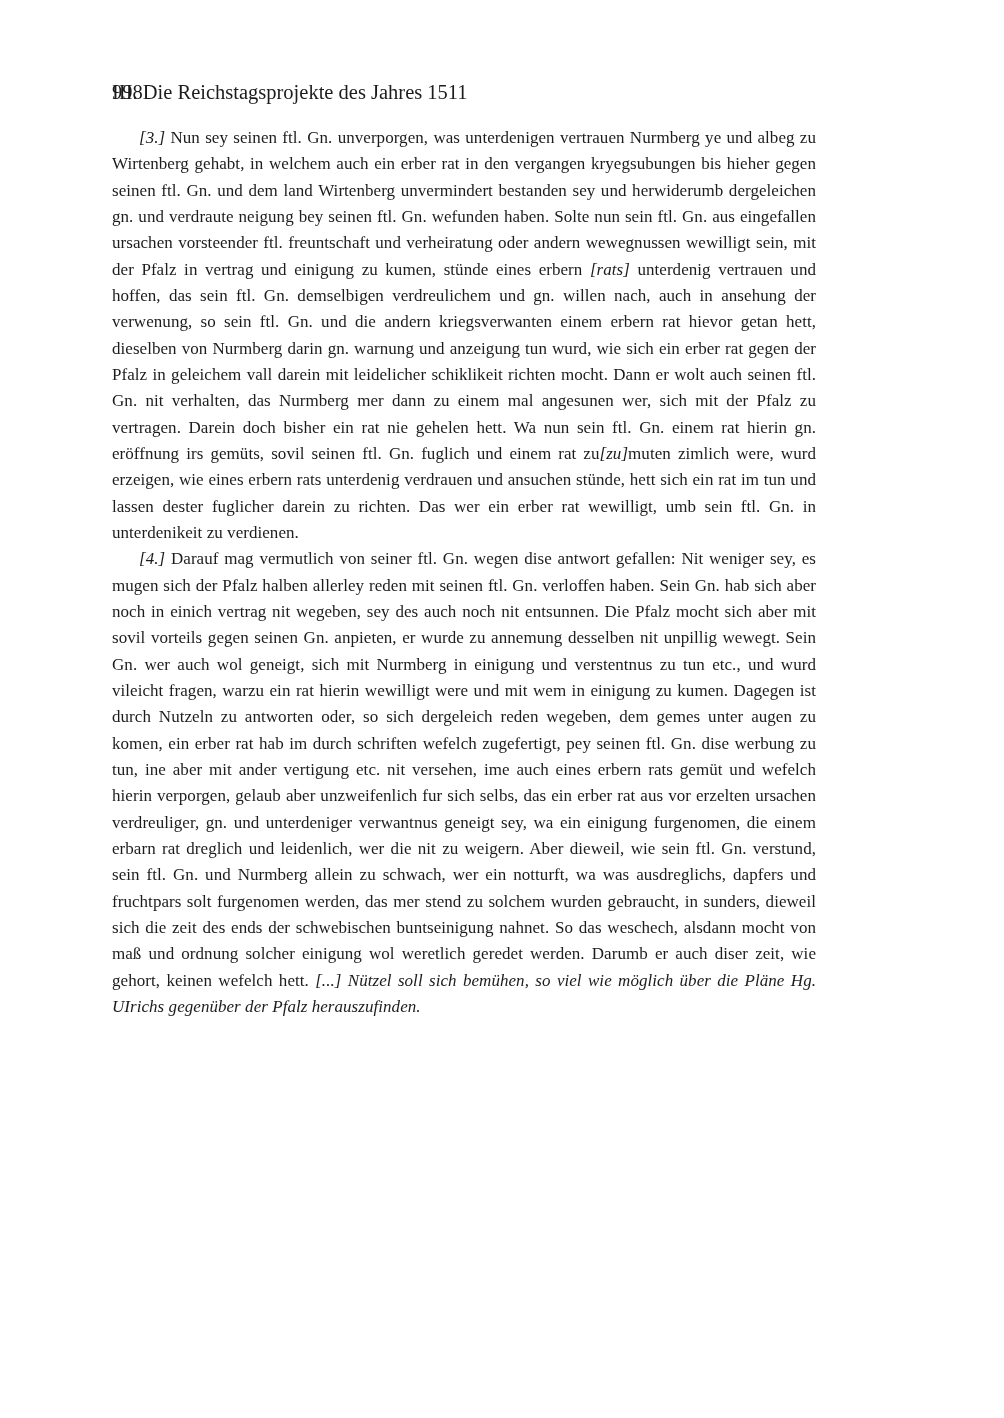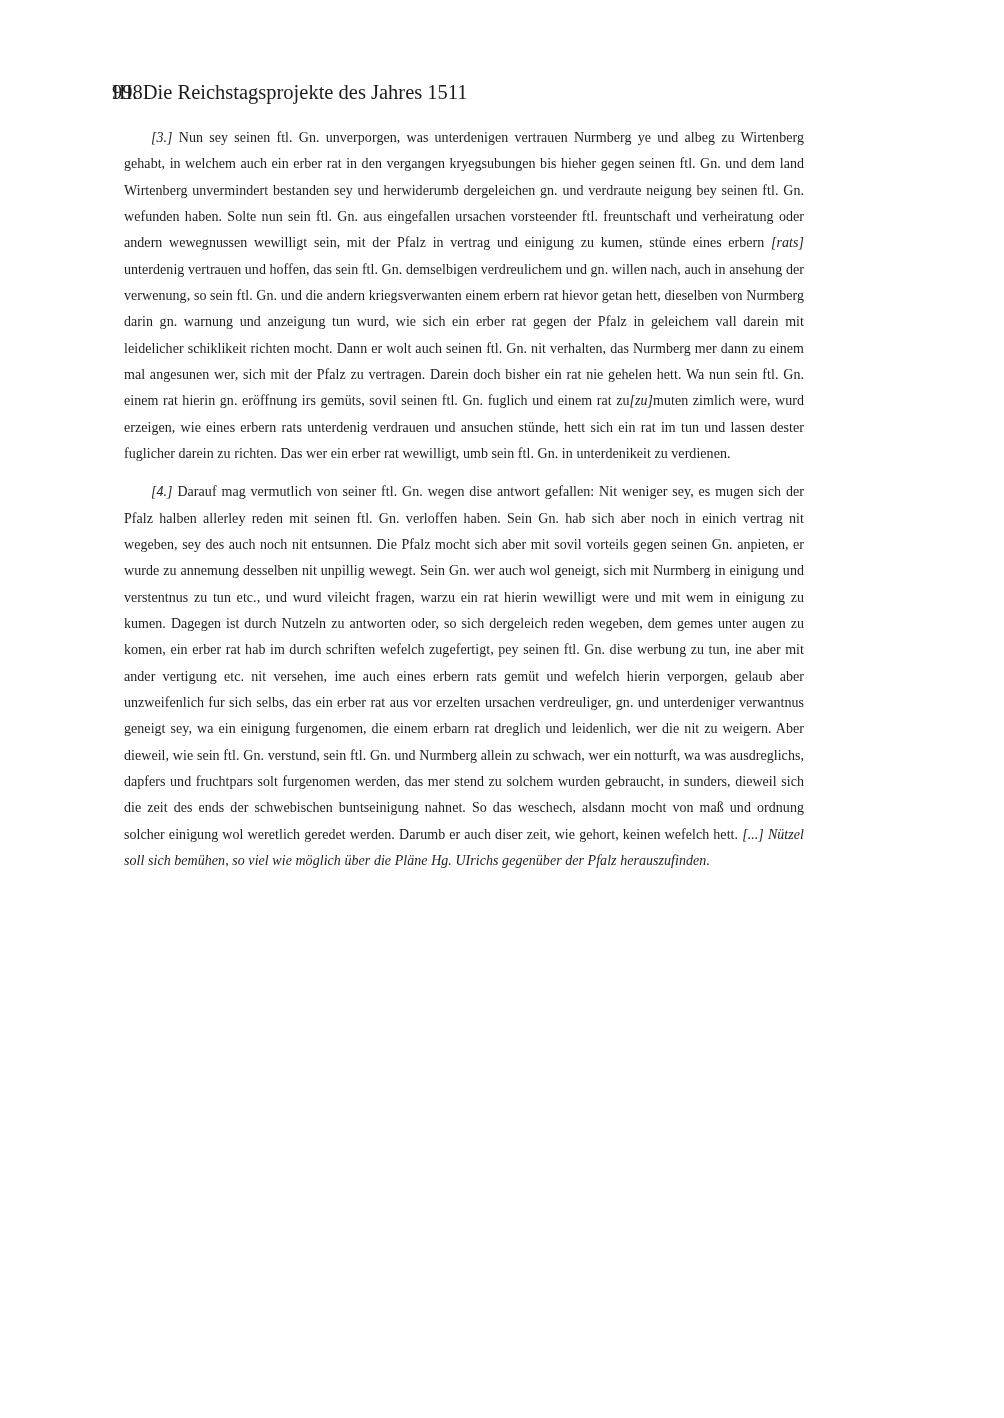--- a/index.html
+++ b/index.html
@@ -31,22 +31,22 @@
   .pagenum {
     position: absolute;
     left: 0;
     top: 0;
   }
   .runhead {
     display: block;
     text-align: left;
   }
   .bodytext p {
-    margin: 12px;
-    font-size: 14px;
+    margin: 0;
+    font-size: 17px;
     line-height: 26.33px;
     text-align: justify;
     text-indent: 27px;
     letter-spacing: 0.05px;
   }
   .it {
     font-style: italic;
   }
 </style>
 </head>

